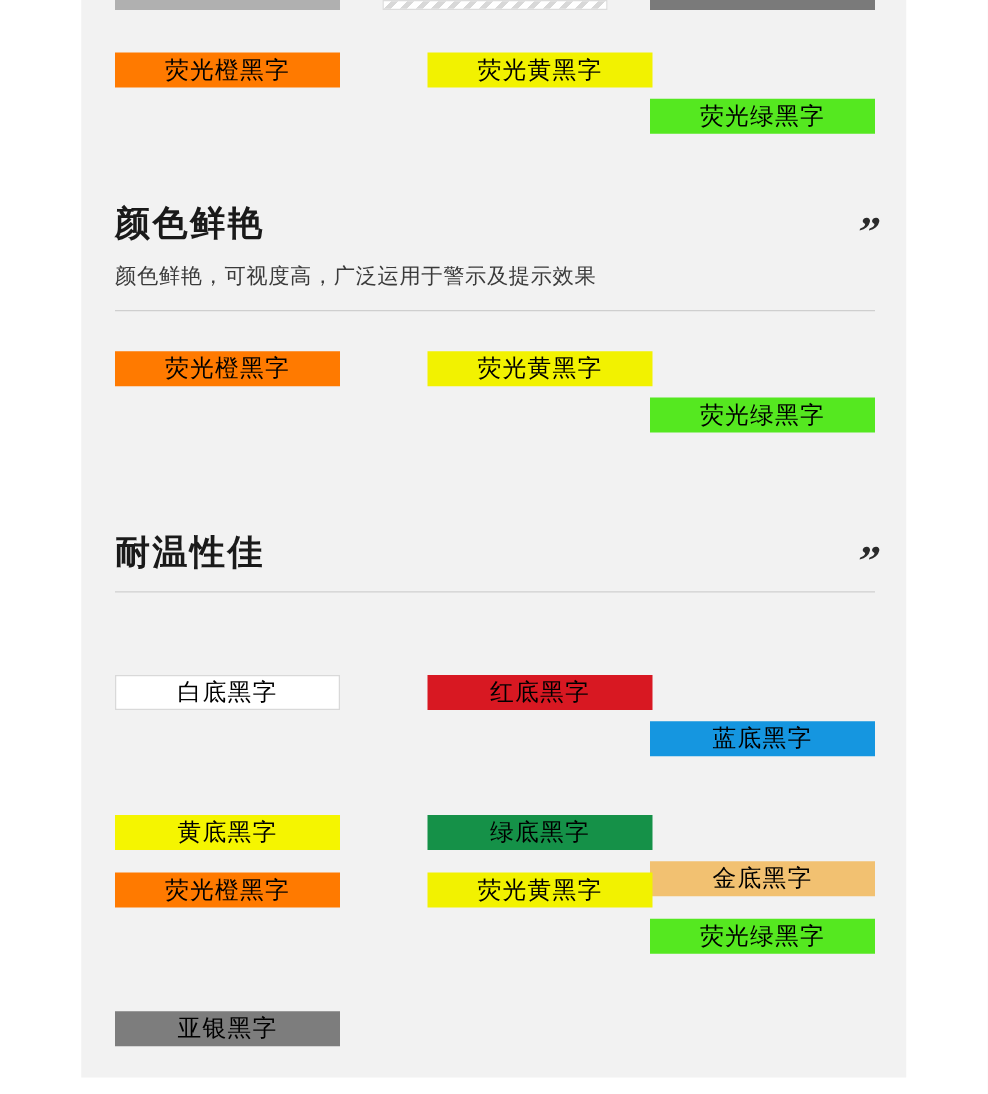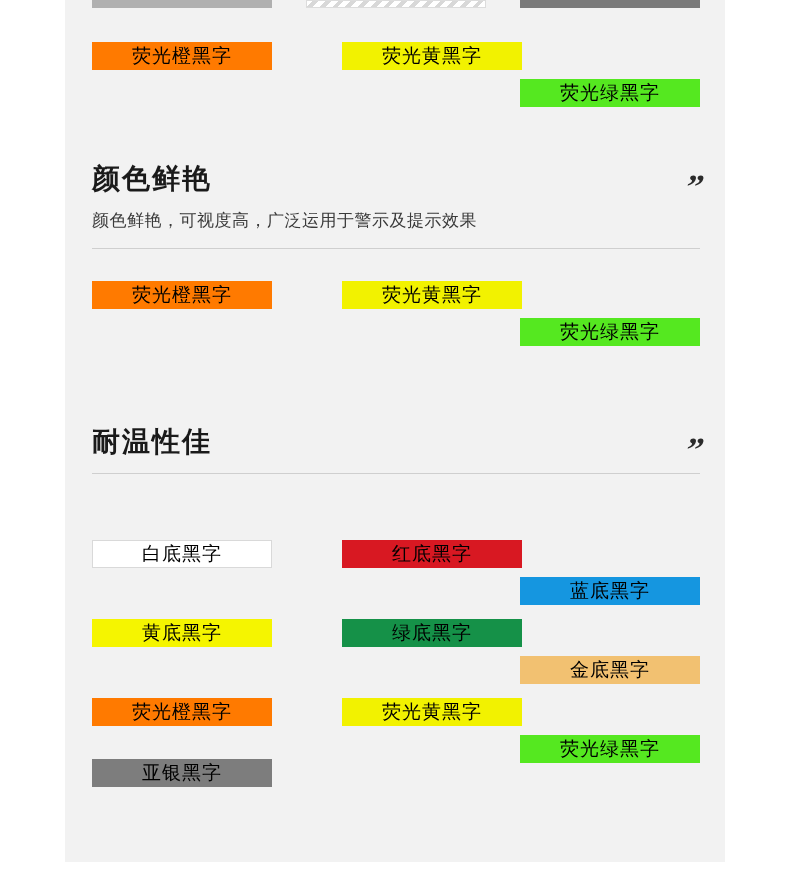--- a/index.html
+++ b/index.html
@@ -147,28 +147,28 @@
     <h2 class="sec-title">耐温性佳</h2>
     <div class="sec-rule"></div>
   </div>
 
   <div class="grid" style="top: 540px; height: 46px;">
     <div class="chip col0" style="background:#ffffff;color:#000000;border:1px solid #d9d9d9;text-align:center;">白底黑字</div>
     <div class="chip col2" style="background:#1596e0;color:#000000;">蓝底黑字</div>
     <div class="chip col1" style="background:#d81822;color:#000000;">红底黑字</div>
   </div>
 
-  <div class="grid" style="top: 619px; height: 46px; padding-left: 12px;">
+  <div class="grid" style="top: 652px; height: 46px; padding-left: 12px;">
     <div class="chip col0" style="background:#f5f500;color:#000000;">黄底黑字</div>
     <div class="chip col2" style="background:#f2c171;color:#000000;">金底黑字</div>
     <div class="chip col1" style="background:#159148;color:#000000;">绿底黑字</div>
   </div>
 
   <div class="grid" style="top: 698px; height: 46px;">
     <div class="chip col0" style="background:#ff7a00;color:#000000;">荧光橙黑字</div>
     <div class="chip col1" style="background:#f2f200;color:#000000;">荧光黄黑字</div>
     <div class="chip col2" style="background:#55e820;color:#000000;">荧光绿黑字</div>
   </div>
 
-  <div class="grid" style="top: 759px; height: 46px;">
+  <div class="grid" style="top: 809px; height: 46px;">
     <div class="chip col0" style="background:#7d7d7d;color:#000000;">亚银黑字</div>
   </div>
 </div>
 
 </body></html>

